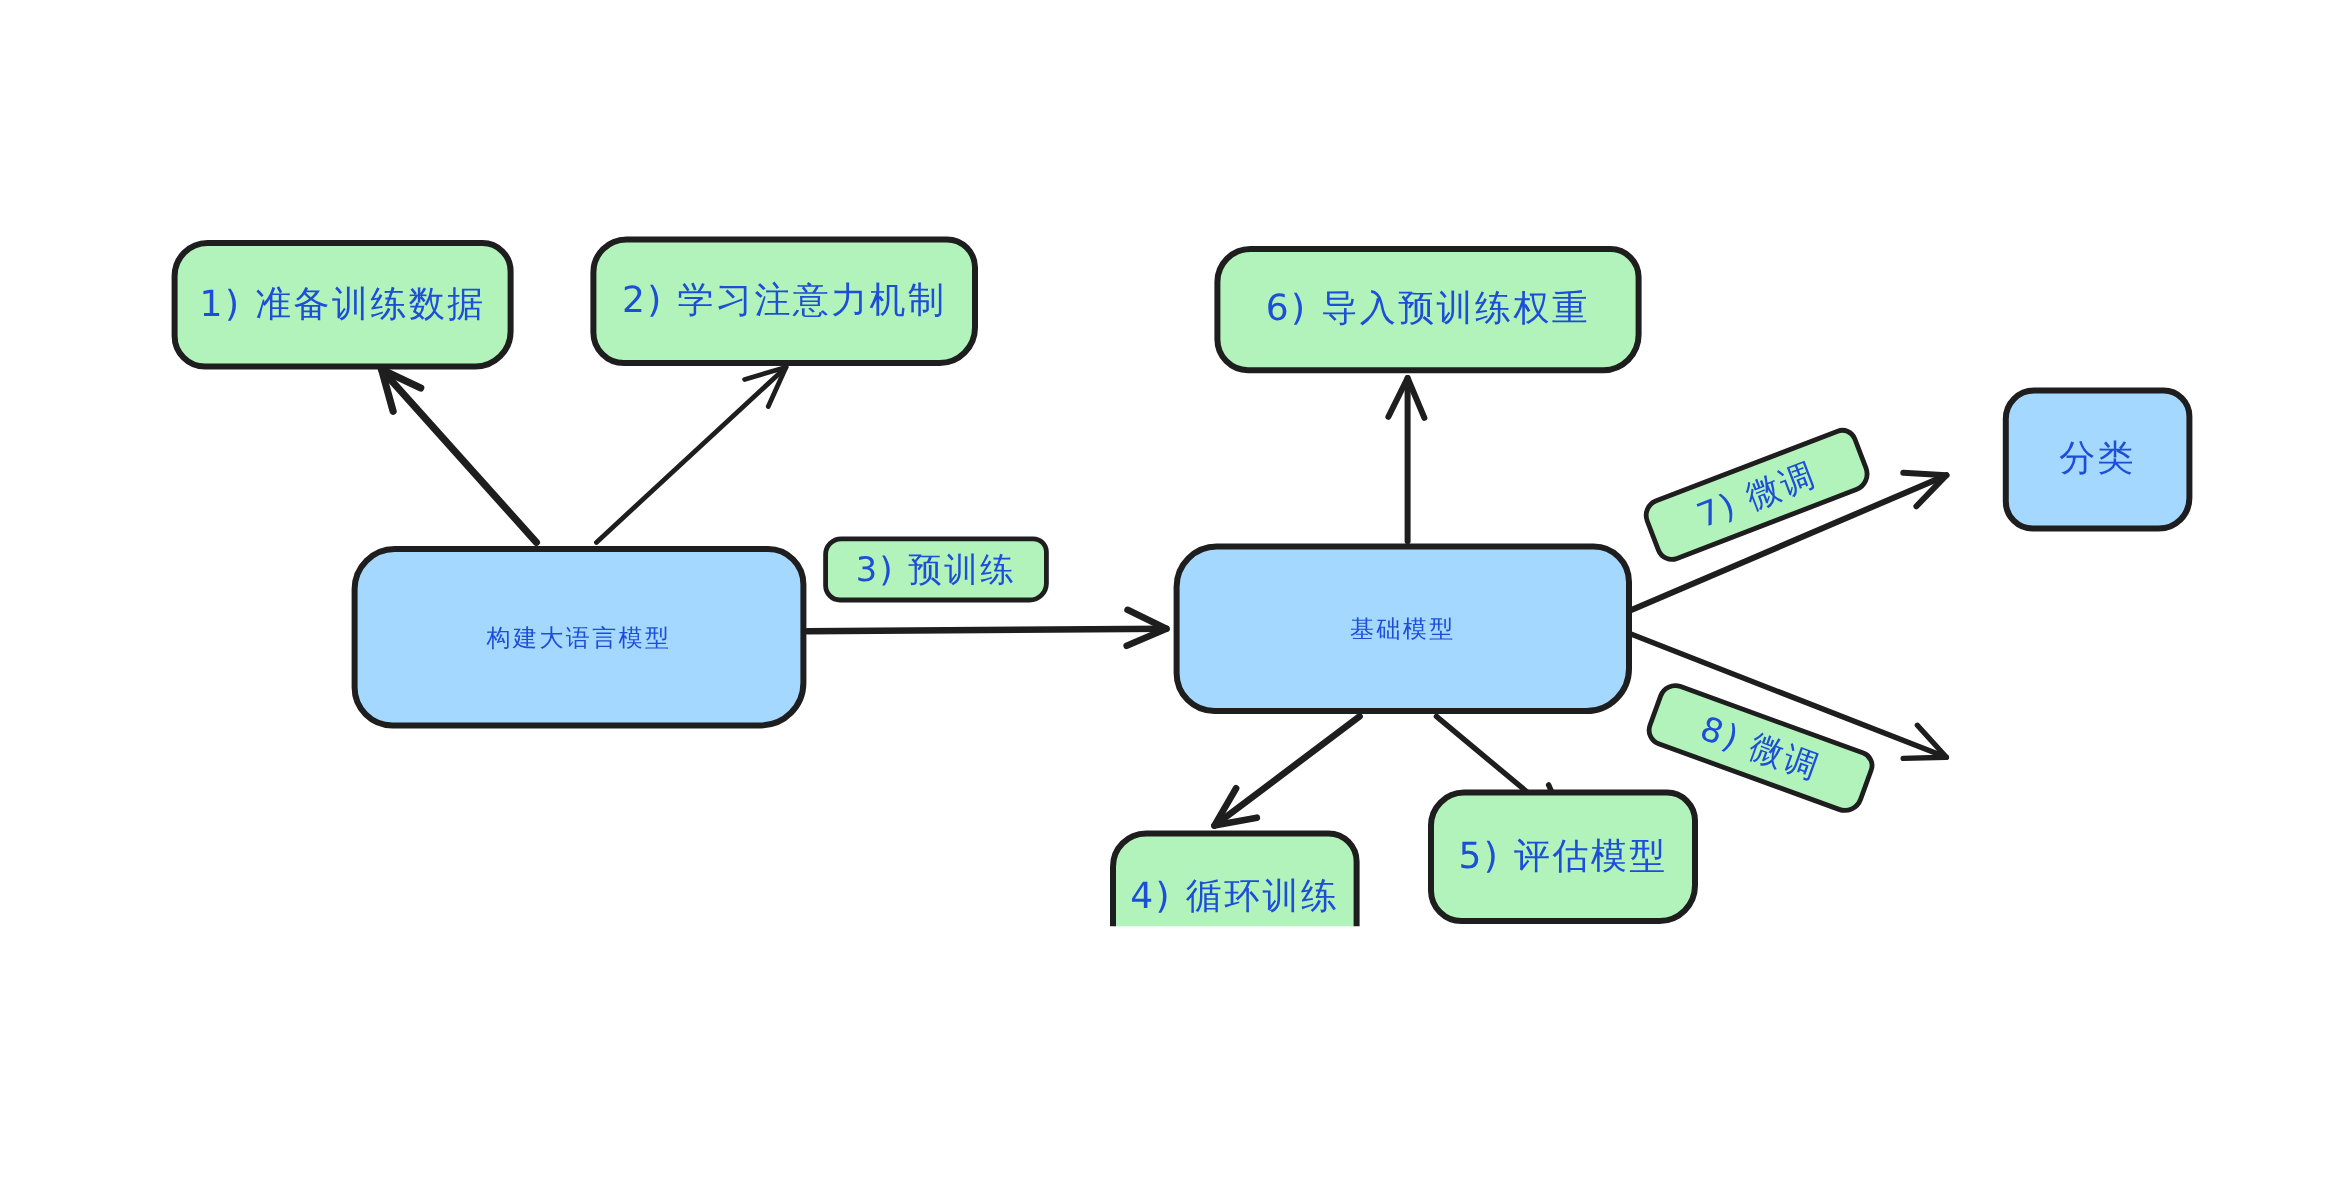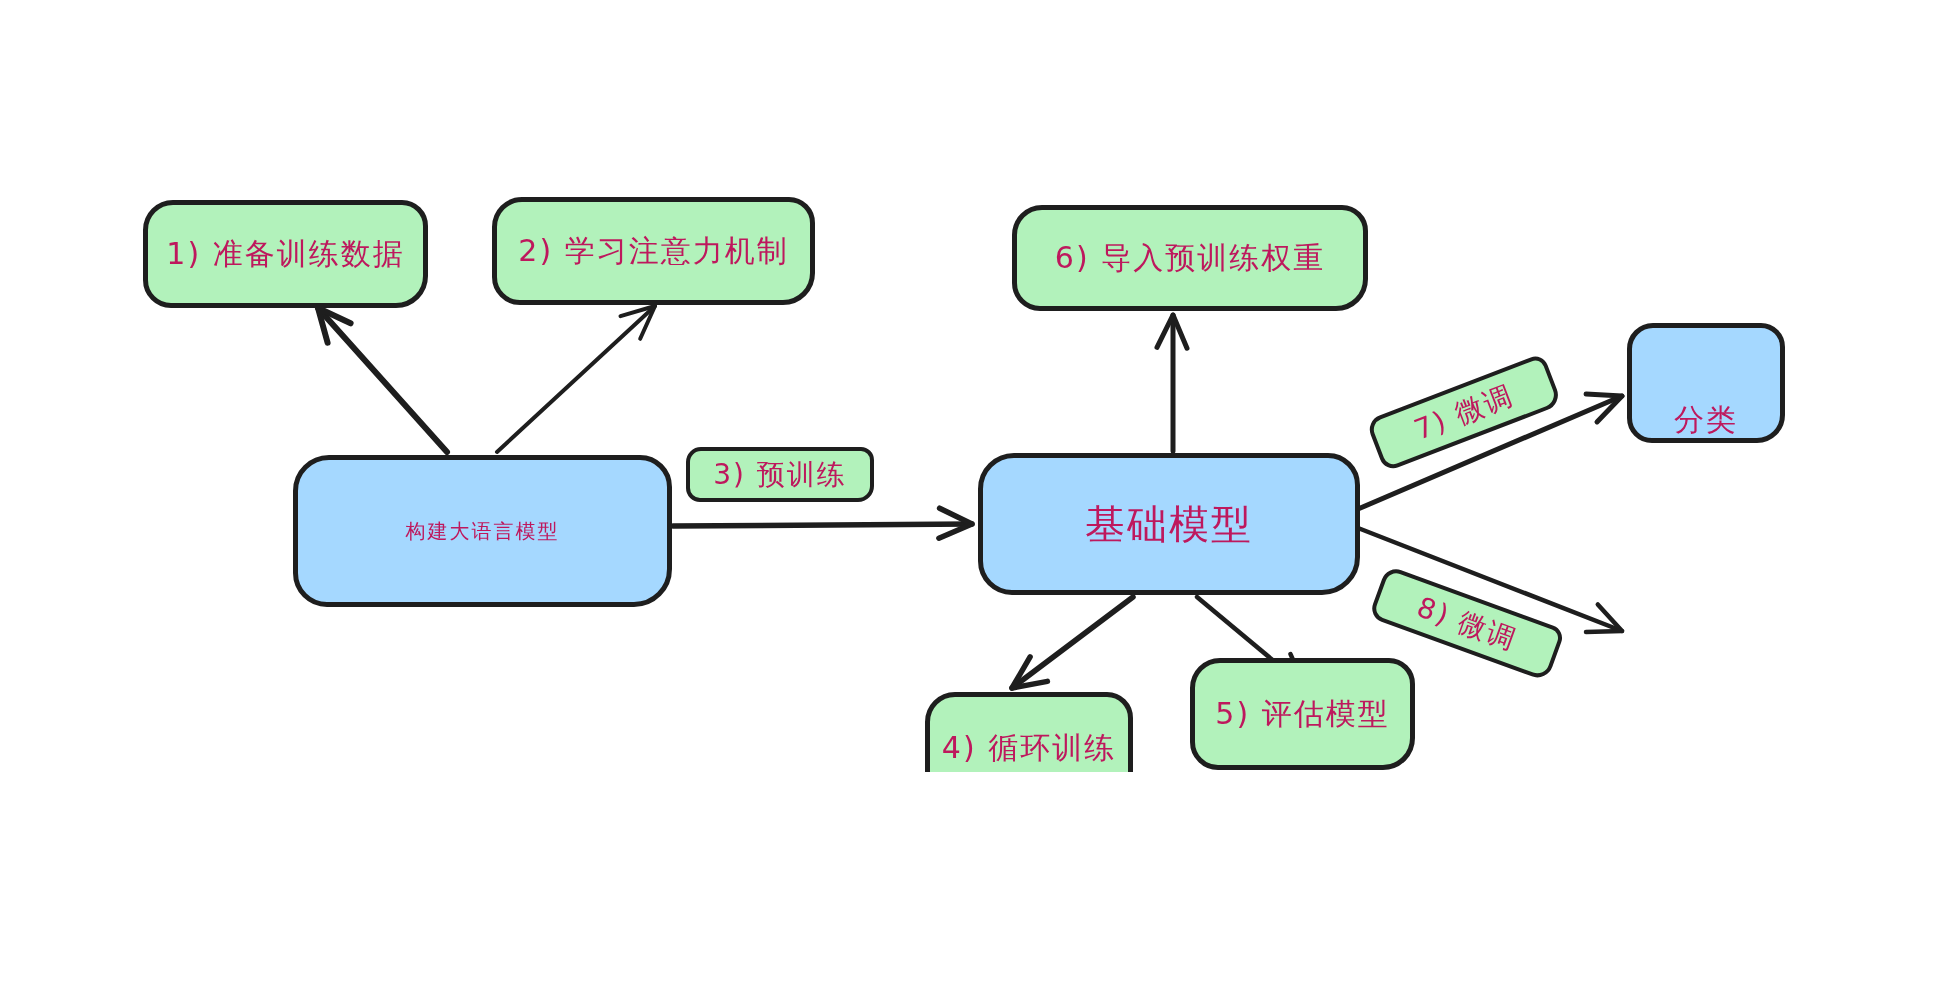--- a/index.html
+++ b/index.html
@@ -1,21 +1,21 @@
 <!DOCTYPE html>
 <html><head>
 <meta charset="utf-8">
 <style>
   html,body{margin:0;padding:0;background:#ffffff;}
   #canvas{
     position:relative;
     width:1960px;height:772px;
     background:#ffffff;
     font-family:"DejaVu Sans","Liberation Sans",sans-serif;
-    color:#be185d;
+    color:#1d4ed8;
     overflow:hidden;
   }
   #arrows{position:absolute;left:0;top:0;width:1960px;height:1000px;z-index:1;}
   .node{
     position:absolute;
     display:flex;align-items:center;justify-content:center;
     box-sizing:border-box;
     border:5px solid #1e1e1e;
     text-align:center;
     z-index:2;
@@ -27,25 +27,25 @@
   .green{background:#b2f2bb;}
   .blue{background:#a5d8ff;}
   .big{border-radius:30px 26px 32px 28px;font-size:30px;}
   .small-label{border-radius:15px 13px 16px 14px;border-width:4px;font-size:28px;}
   
   #n-prepare   {left:143px; top:200px; width:285px; height:108px;}
   #n-attention {left:492px; top:197px; width:323px; height:108px;}
   #n-weights   {left:1012px;top:205px; width:356px; height:106px;text-align:right;}
   #n-build     {left:293px; top:455px; width:379px; height:152px; font-size:20px; border-radius:36px 32px 38px 34px;}
   #n-pretrain  {left:686px; top:447px; width:188px; height:55px;}
-  #n-base      {left:978px; top:453px; width:382px; height:142px; font-size:40px; border-radius:36px 32px 38px 34px;text-align:center;}
+  #n-base      {left:978px; top:453px; width:382px; height:142px; font-size:20px; border-radius:36px 32px 38px 34px;text-align:center;}
   #n-loop      {left:925px; top:692px; width:208px; height:111px;}
   #n-eval      {left:1190px;top:658px; width:225px; height:112px;}
   #n-ft7       {left:1369px;top:385px; width:190px; height:55px; transform:rotate(-21deg);}
-  #n-classify  {left:1627px;top:323px; width:158px; height:120px; border-radius:26px 24px 28px 25px;align-items:flex-end;}
+  #n-classify  {left:1669px;top:323px; width:158px; height:120px; border-radius:26px 24px 28px 25px;}
   #n-ft8       {left:1372px;top:596px; width:190px; height:55px; transform:rotate(20deg);}
   #n-assist    {left:1627px;top:558px; width:156px; height:120px; border-radius:26px 24px 28px 25px;}
 </style>
 </head>
 <body>
 
 <div id="canvas">
 
   <svg id="arrows" viewBox="0 0 1960 1000" xmlns="http://www.w3.org/2000/svg">
       <g fill="none" stroke="#1e1e1e" stroke-width="6" stroke-linecap="round" stroke-linejoin="round">

